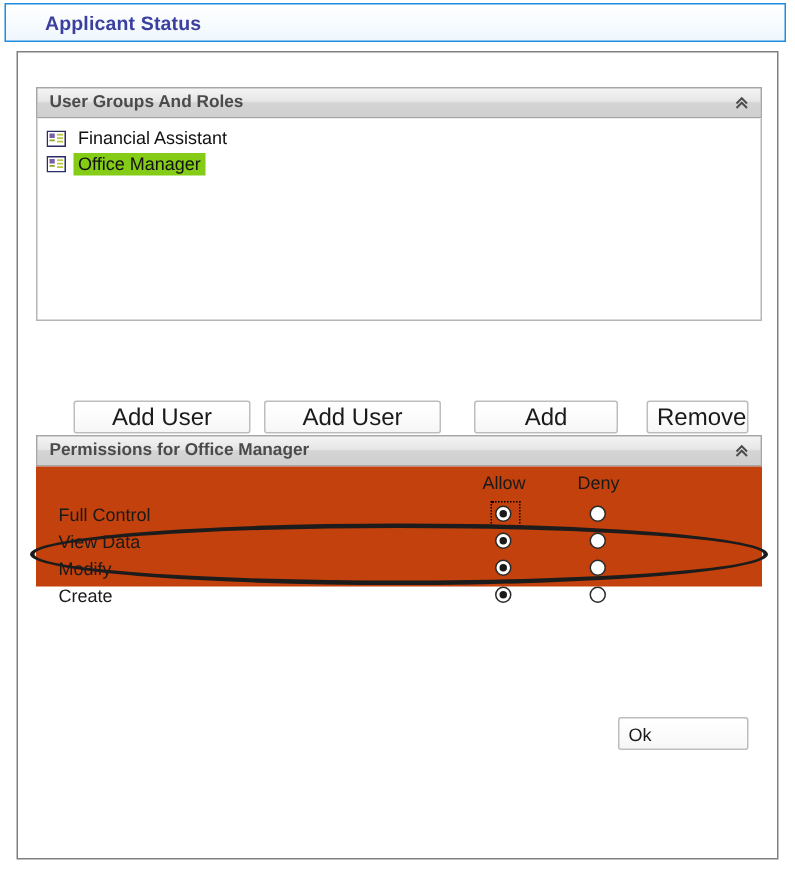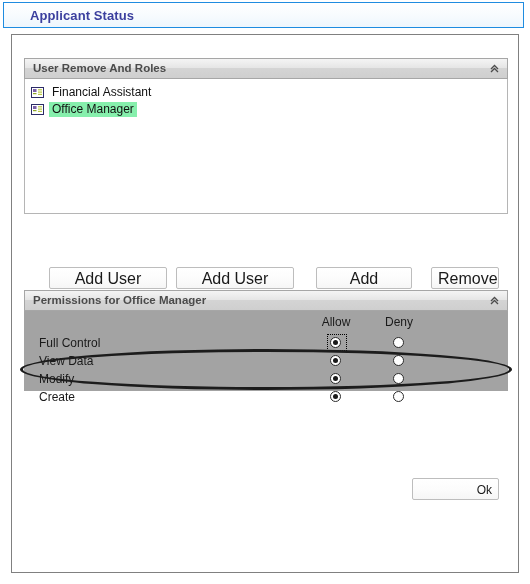--- a/index.html
+++ b/index.html
@@ -104,21 +104,21 @@
     height: 17px;
     padding-left: 2px;
     font-size: 12px;
     color: #111111;
   }
   .list-item .li-label {
     padding: 0 3px;
     line-height: 15px;
   }
   .list-item.selected .li-label {
-    background: #86efac;
+    background: #84cc16;
     text-align: right;
   }
   .id-icon {
     width: 13px;
     height: 11px;
     margin-right: 5px;
     flex: none;
   }
 
   
@@ -151,21 +151,21 @@
 
   
   #permissions-panel {
     left: 12px;
     top: 255px;
     width: 484px;
   }
   .perm-body {
     position: relative;
     height: 80px;
-    background: #a3a3a3;
+    background: #c2410c;
     box-sizing: border-box;
   }
   .col-head {
     position: absolute;
     top: 4px;
     font-size: 12px;
     color: #1a1a1a;
     text-align: center;
     width: 60px;
   }
@@ -242,37 +242,37 @@
     top: 443px;
     width: 87px;
     height: 22px;
     border: 1px solid #bdbdbd;
     border-radius: 2px;
     background: linear-gradient(to bottom, #ffffff 0%, #fcfcfc 50%, #f6f6f6 100%);
     font-family: "Liberation Sans", sans-serif;
     font-size: 12px;
     color: #1a1a1a;
     line-height: 20px;
-    text-align: right;
+    text-align: left;
     box-sizing: border-box;
     cursor: default;
   }
 </style>
 </head>
 <body>
 
 <div class="title-bar">
   <div class="title-bar-text">Applicant Status</div>
 </div>
 
 <div class="main-frame">
 
   <div class="group-panel" id="user-groups-panel">
     <div class="group-header">
-      <span class="group-header-title">User Remove And Roles</span>
+      <span class="group-header-title">User Groups And Roles</span>
       <span class="collapse-btn">
         <svg width="13" height="13" viewBox="0 0 13 13">
           <path d="M3 7 L6.5 3.5 L10 7" fill="none" stroke="#4b4b4b" stroke-width="1.3"></path>
           <path d="M3 10 L6.5 6.5 L10 10" fill="none" stroke="#4b4b4b" stroke-width="1.3"></path>
         </svg>
       </span>
     </div>
 
     <div class="listbox">
       <div class="list-item">

